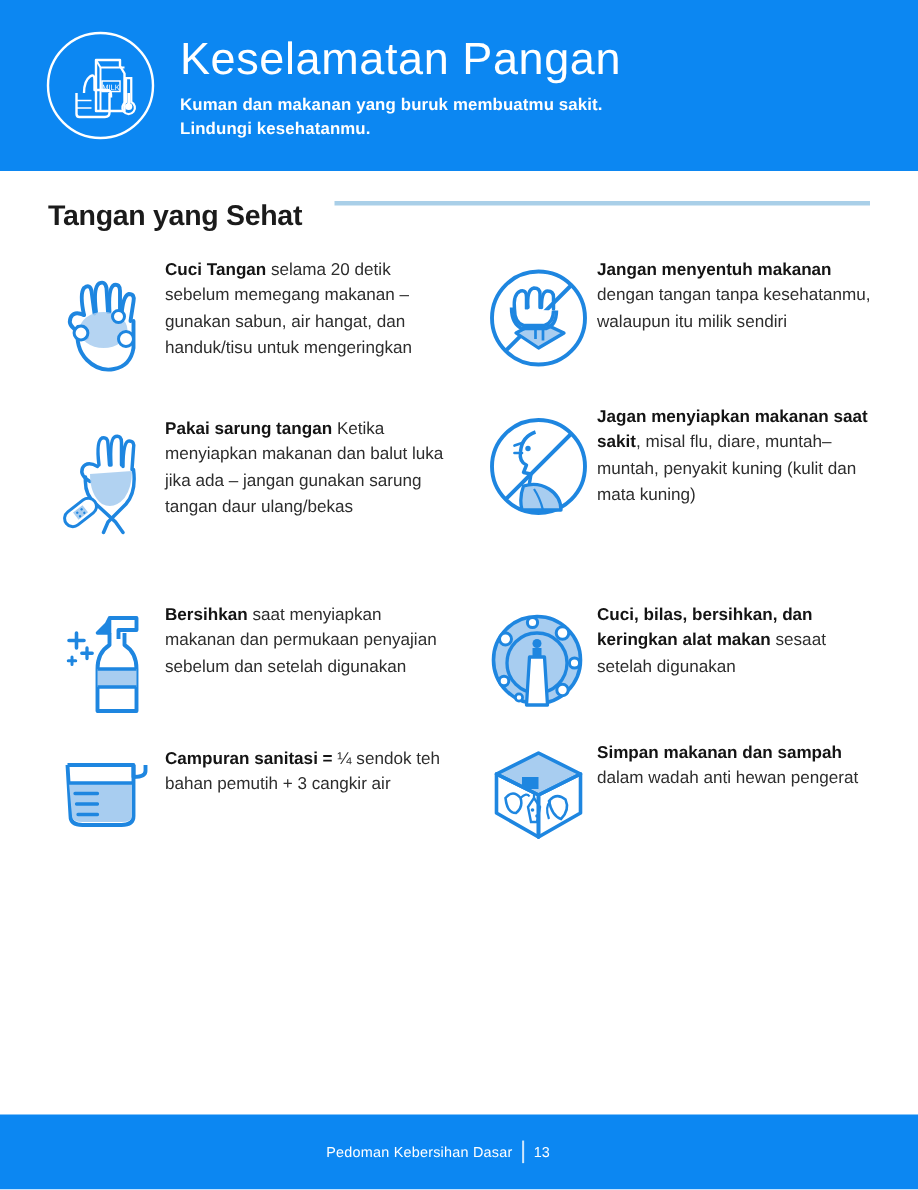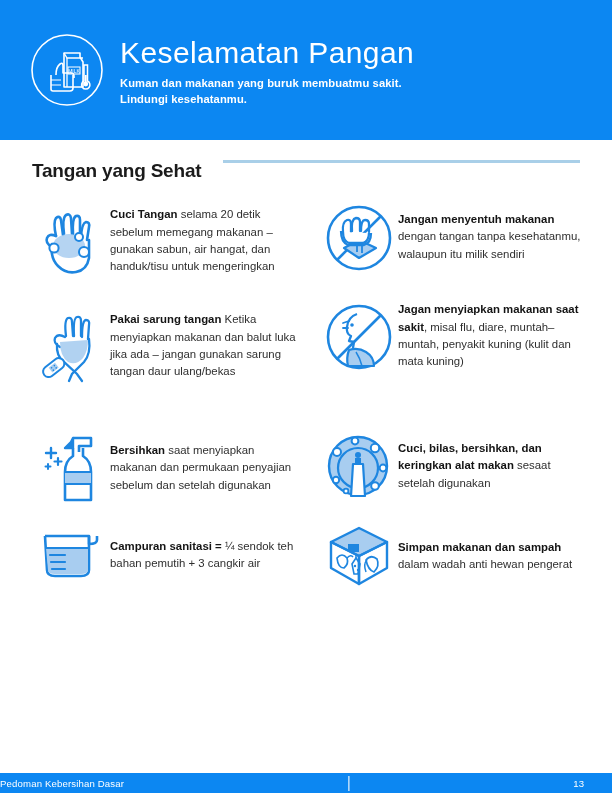--- a/index.html
+++ b/index.html
@@ -12,21 +12,21 @@
     height: 793px;
     font-family: "Liberation Sans", "DejaVu Sans", sans-serif;
     position: relative;
     overflow: hidden;
     color: #2b2b2b;
   }
 
   
   .header {
     background: #0c87f2;
-    height: 140px;
+    height: 114px;
     width: 612px;
     display: flex;
     align-items: center;
     padding: 0;
     box-sizing: border-box;
   }
   .header-badge {
     width: 78px;
     height: 78px;
     margin-left: 28px;
@@ -94,21 +94,21 @@
   }
   .col {
     width: 50%;
     box-sizing: border-box;
   }
   .col-left  { padding-right: 8px; }
   .col-right { padding-left: 10px; }
 
   .item {
     display: flex;
-    align-items: center;
+    align-items: flex-start;
     margin-bottom: 18px;
   }
   .item-icon {
     width: 78px;
     flex: 0 0 78px;
     display: flex;
     justify-content: center;
     padding-top: 2px;
   }
   .item-text {
@@ -126,25 +126,25 @@
   
   .row-hands .item-icon  { padding-top: 4px; }
   .row-kitchen .item     { margin-bottom: 14px; }
 
   
   .footer {
     position: absolute;
     left: 0;
     bottom: 0;
     width: 612px;
-    height: 20px;
+    height: 50px;
     background: #0c87f2;
     display: flex;
     align-items: center;
-    justify-content: space-between;
+    justify-content: center;
     box-sizing: border-box;
     padding-right: 28px;
   }
   .footer-text {
     color: #ffffff;
     font-size: 9.6px;
     letter-spacing: 0.15px;
   }
   .footer-sep {
     color: #cfe6fb;

